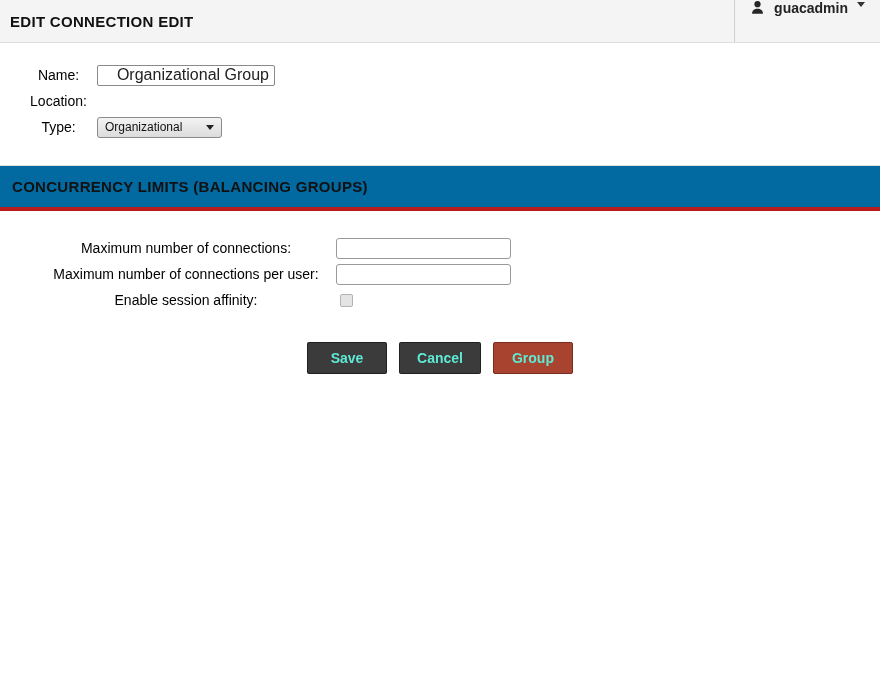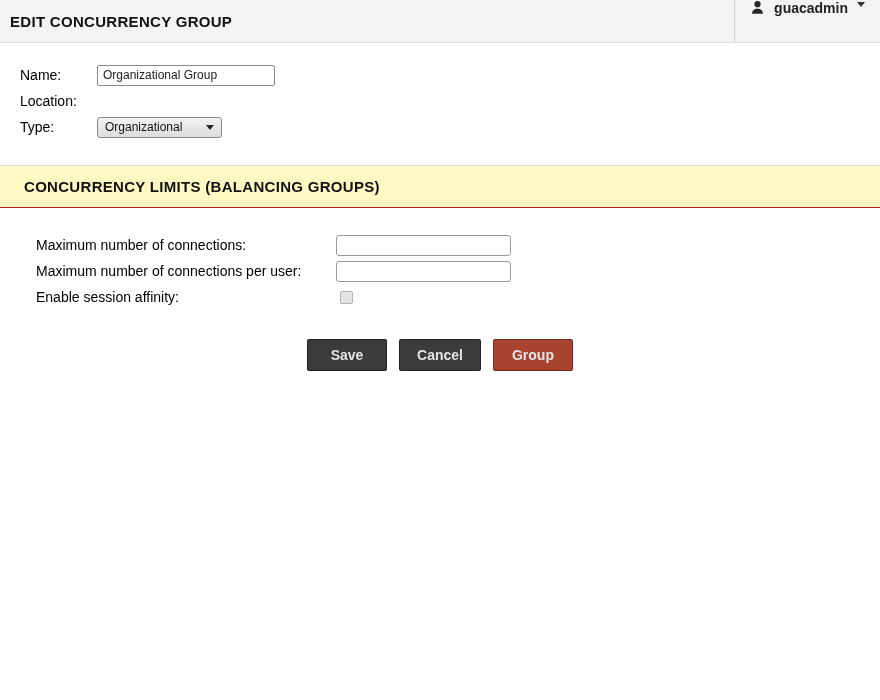--- a/index.html
+++ b/index.html
@@ -55,31 +55,33 @@
   .field-row {
     display: flex;
     align-items: center;
     height: 26px;
   }
   .field-label {
     margin-left: 20px;
     width: 77px;
     font-size: 14px;
     color: #000;
+    text-align: center;
   }
   .text-input {
     width: 178px;
     height: 21px;
     border: 1px solid #8a8a8a;
     border-radius: 2px;
     padding: 0 5px;
     font-family: "Liberation Sans", sans-serif;
-    font-size: 12px;
+    font-size: 16px;
     color: #222;
     background: #fff;
+    text-align: right;
   }
   .select-control {
     display: inline-flex;
     align-items: center;
     gap: 24px;
     height: 21px;
     padding: 0 7px;
     background: linear-gradient(#f3f3f3, #dcdcdc);
     border: 1px solid #8a8a8a;
     border-radius: 3px;
@@ -90,24 +92,24 @@
   .select-caret {
     width: 0; height: 0;
     border-left: 4px solid transparent;
     border-right: 4px solid transparent;
     border-top: 5px solid #222;
   }
 
   
   .section-band {
     margin-top: 25px;
-    background: #fef9c3;
+    background: #0369a1;
     border-top: 1px solid #dedede;
-    border-bottom: 1px solid #b91c1c;
-    padding: 12px 24px;
+    border-bottom: 4px solid #b91c1c;
+    padding: 12px 12px;
   }
   .section-band h2 {
     margin: 0;
     font-size: 15px;
     font-weight: bold;
     letter-spacing: 0.3px;
     color: #111;
   }
 
   
@@ -137,38 +139,38 @@
     margin-top: 29px;
     display: flex;
     justify-content: center;
     gap: 12px;
   }
   .btn {
     min-width: 80px;
     height: 32px;
     padding: 0 17px;
     background: #3b3b3b;
-    color: #e5e5e5;
+    color: #5eead4;
     font-family: "Liberation Sans", sans-serif;
     font-size: 14px;
     font-weight: bold;
     border: 1px solid rgba(0,0,0,0.45);
     border-radius: 2px;
     cursor: pointer;
   }
   .btn.danger {
     background: #a8432f;
     border-color: #7a2c20;
   }
 </style>
 </head>
 <body>
 
 <header class="app-header">
-  <div class="page-title">EDIT CONCURRENCY GROUP</div>
+  <div class="page-title">EDIT CONNECTION EDIT</div>
   <div class="user-menu">
     <span class="user-icon">
       <svg width="15" height="15" viewBox="0 0 16 16" fill="#262626" xmlns="http://www.w3.org/2000/svg">
         <circle cx="8" cy="4.4" r="3.3"></circle>
         <path d="M2.2 14.6 c0-3.6 2.6-5.2 5.8-5.2 s5.8 1.6 5.8 5.2 z"></path>
       </svg>
     </span>
     <span class="user-name">guacadmin</span>
     <span class="caret-down"></span>
   </div>

